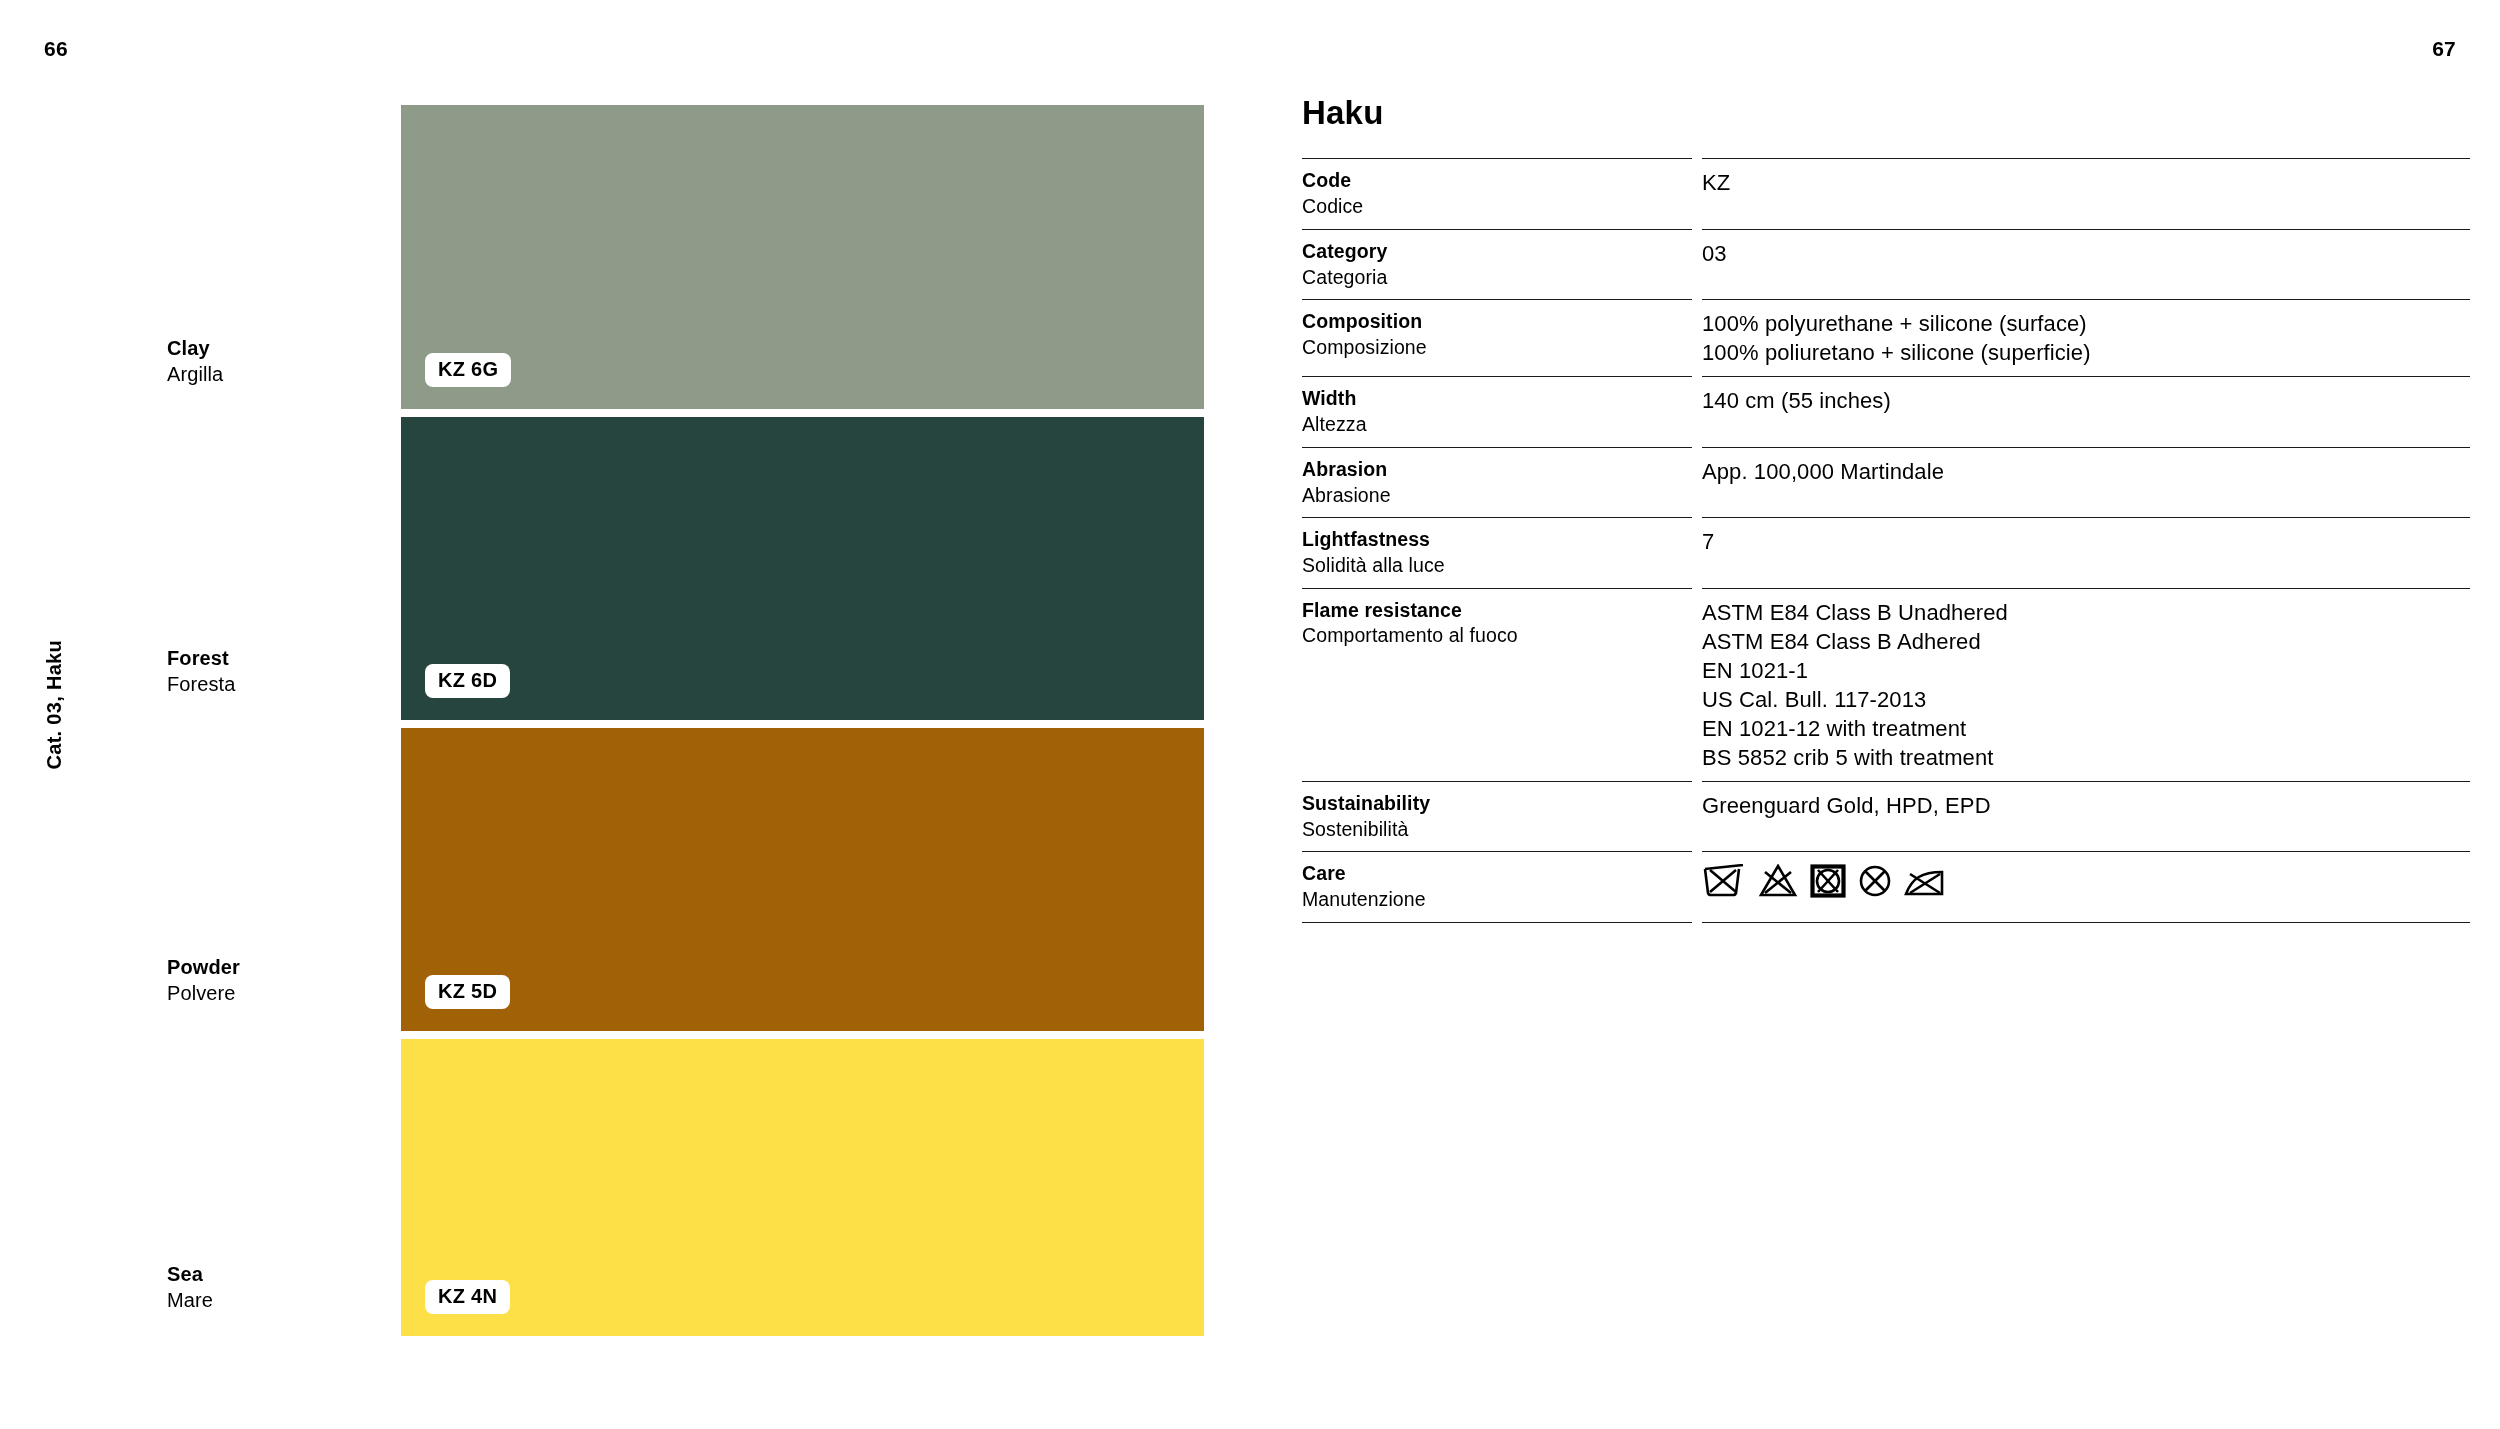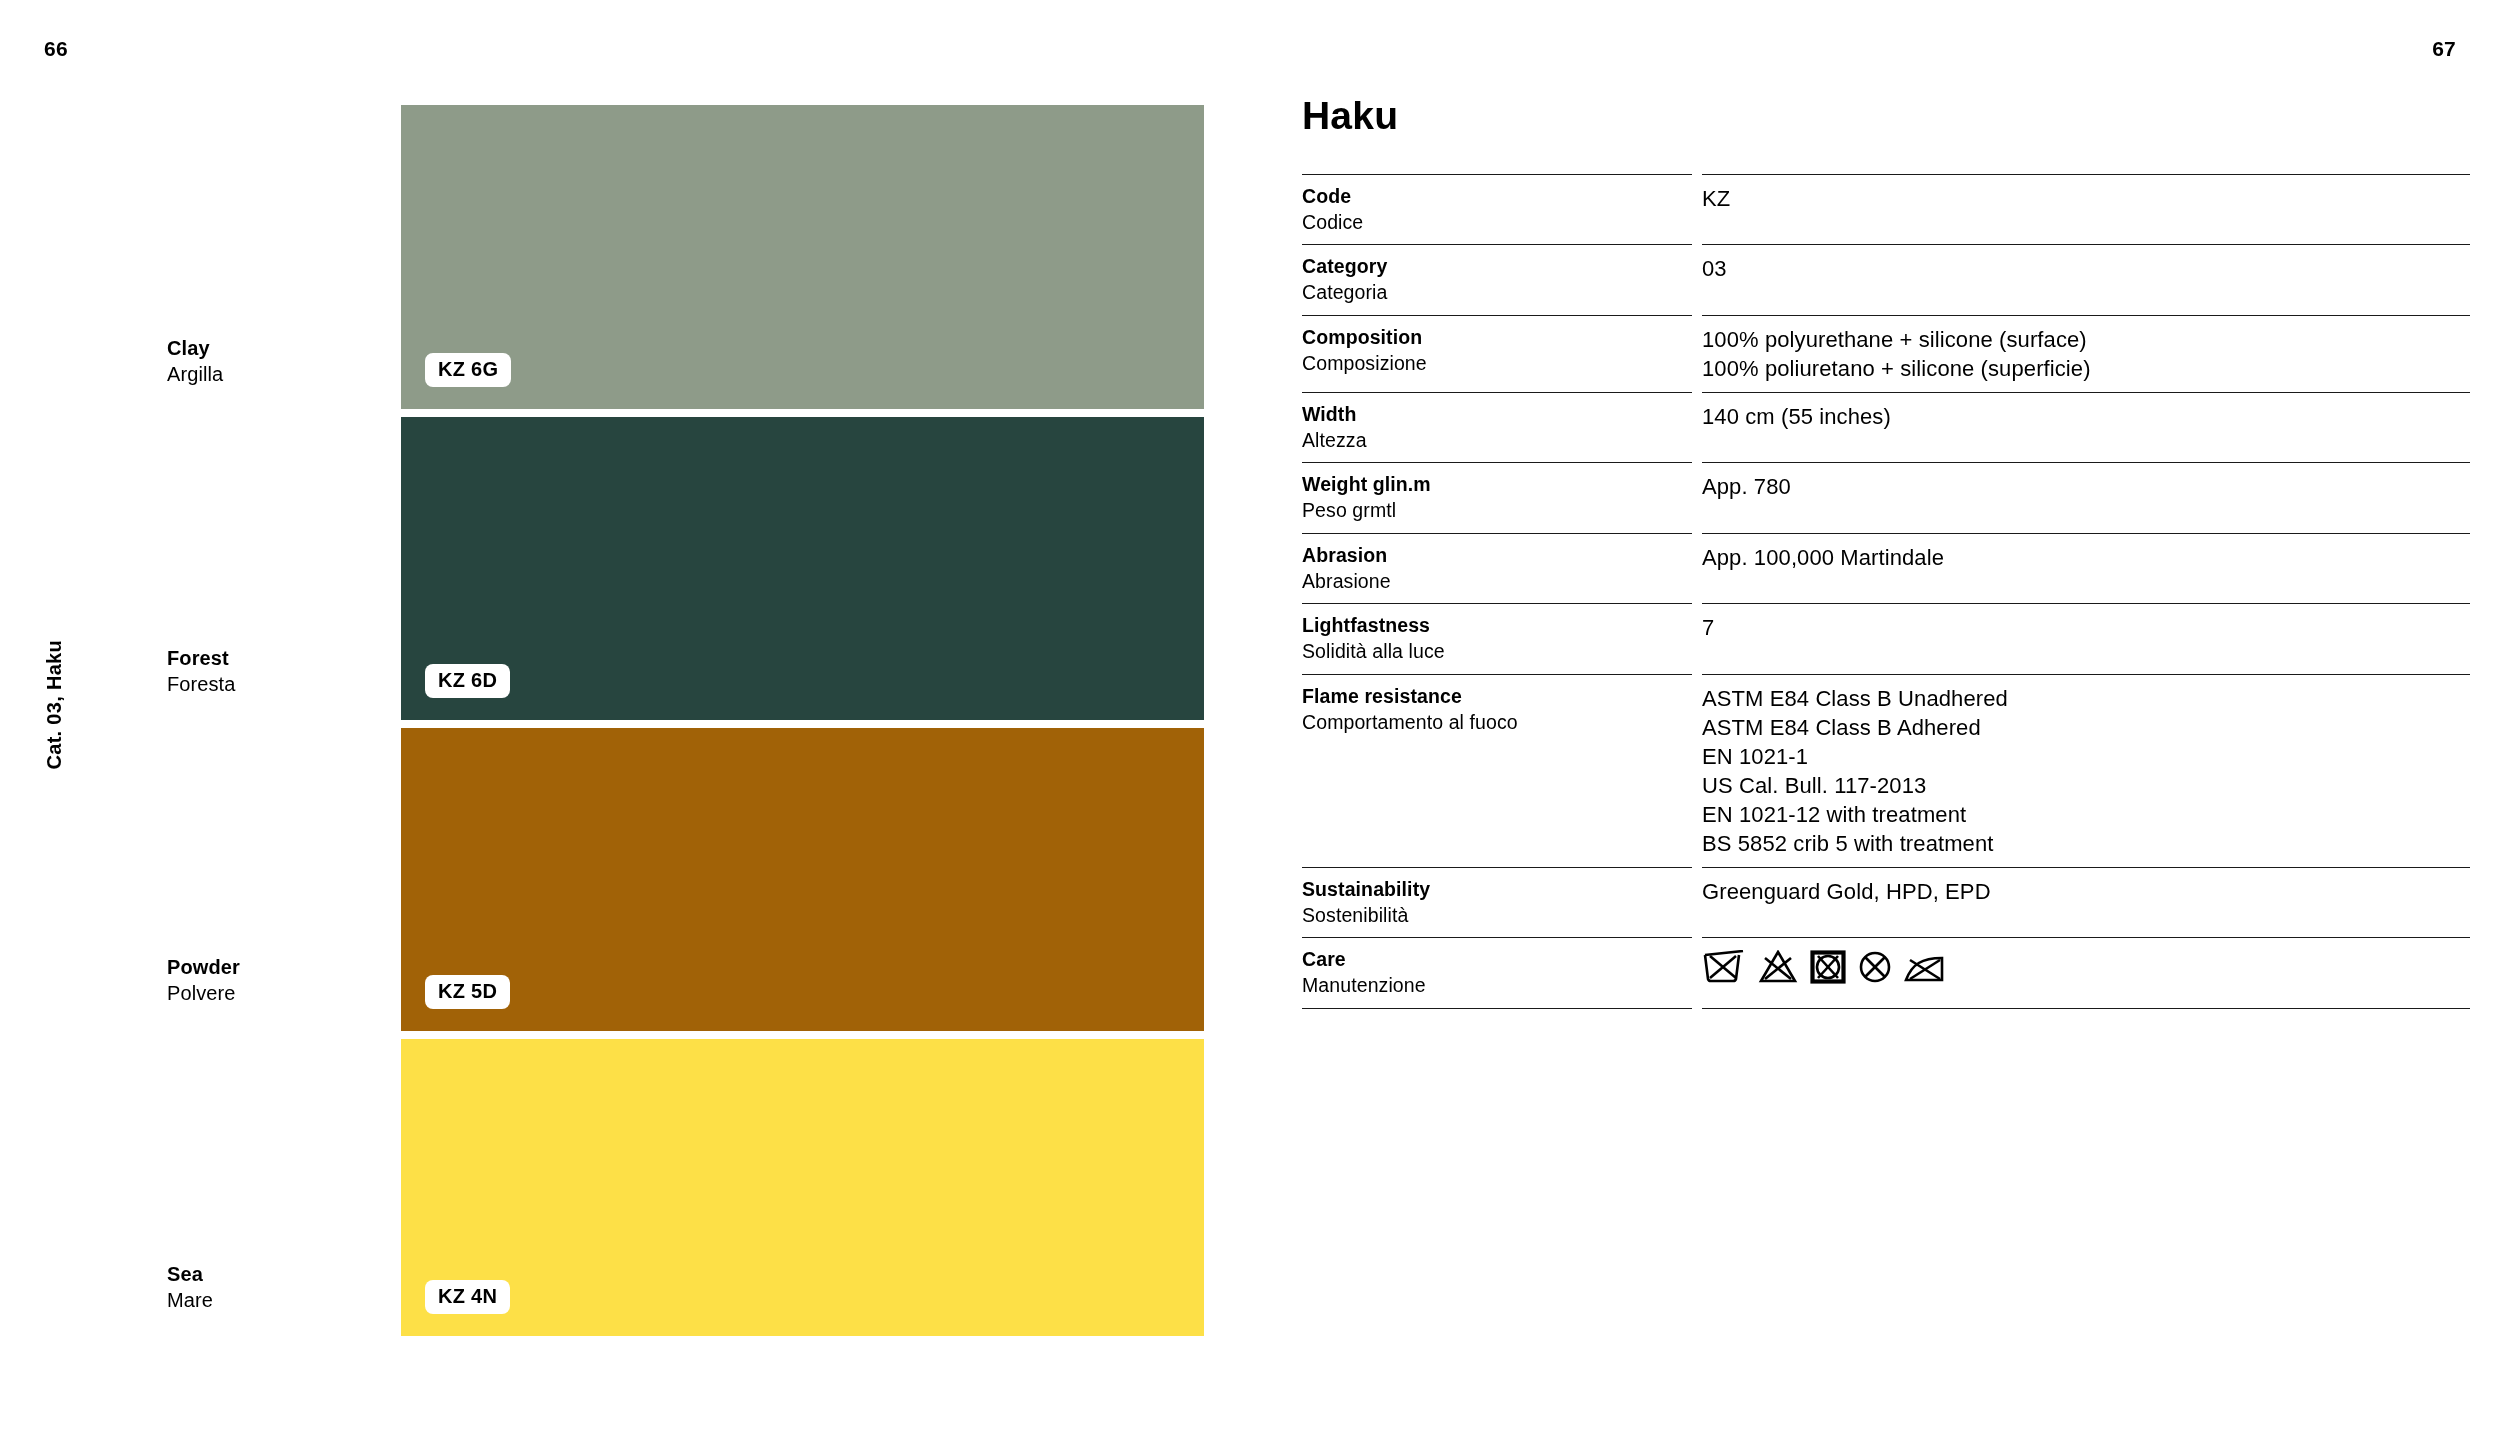--- a/index.html
+++ b/index.html
@@ -102,25 +102,25 @@
   }
 
   
   .spec-page {
     position: absolute;
     left: 1302px;
     top: 95px;
     width: 1168px;
   }
   .spec-title {
-    font-size: 39px;
+    font-size: 33px;
     font-weight: 700;
     letter-spacing: 0.2px;
     line-height: 1.1;
-    margin: 0 0 36px 0;
+    margin: 0 0 27px 0;
   }
   .spec-table {
     width: 100%;
     margin-top: 16px;
   }
   .spec-row {
     display: flex;
     width: 100%;
     align-items: stretch;
   }
@@ -264,29 +264,20 @@
         <div class="spec-cell label">
           <span class="en">Width</span>
           <span class="it">Altezza</span>
         </div>
         <div class="spec-cell value">
           <span class="value-line">140 cm (55 inches)</span>
         </div>
       </div>
       <div class="spec-row">
         <div class="spec-cell label">
-          <span class="en">Weight glin.m</span>
-          <span class="it">Peso grmtl</span>
-        </div>
-        <div class="spec-cell value">
-          <span class="value-line">App. 780</span>
-        </div>
-      </div>
-      <div class="spec-row">
-        <div class="spec-cell label">
           <span class="en">Abrasion</span>
           <span class="it">Abrasione</span>
         </div>
         <div class="spec-cell value">
           <span class="value-line">App. 100,000 Martindale</span>
         </div>
       </div>
       <div class="spec-row">
         <div class="spec-cell label">
           <span class="en">Lightfastness</span>

